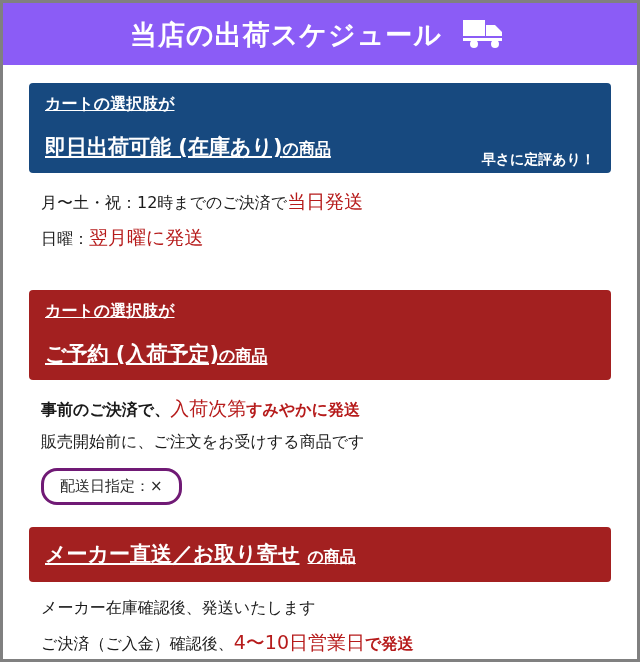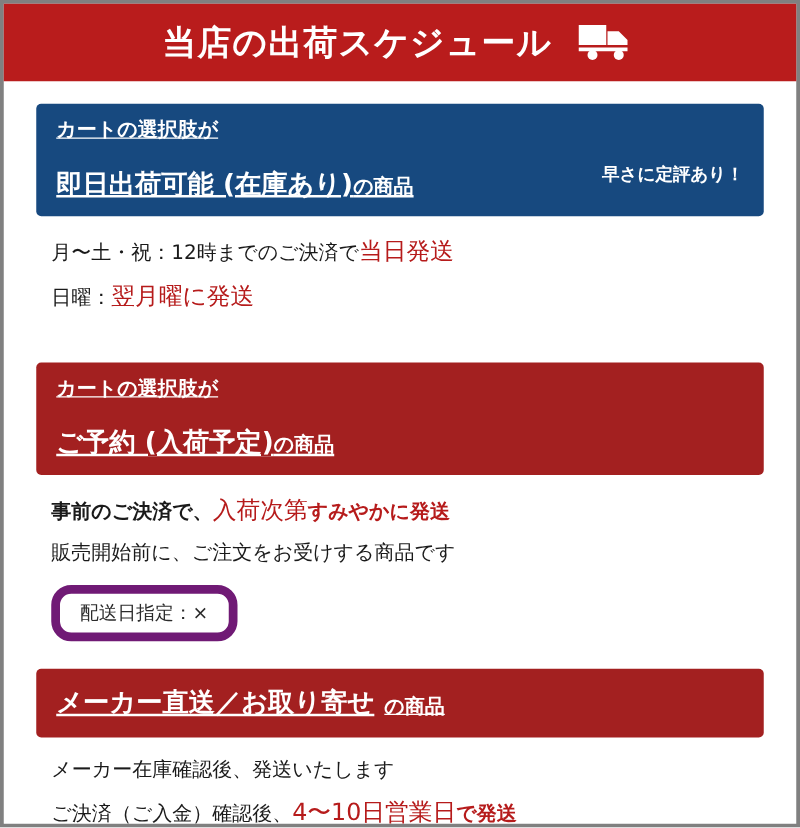--- a/index.html
+++ b/index.html
@@ -18,21 +18,21 @@
     width: 640px;
     height: 662px;
     box-sizing: border-box;
     border: 3px solid #808080;
     background: #ffffff;
     position: relative;
   }
   
   .header {
     height: 62px;
-    background: #b91c1c;
+    background: #8b5cf6;
     display: flex;
     align-items: center;
     justify-content: center;
     gap: 20px;
   }
   .header-title {
     color: #ffffff;
     font-size: 27px;
     font-weight: bold;
     letter-spacing: 1px;
@@ -67,21 +67,21 @@
     line-height: 1.35;
     margin-top: 18px;
   }
   .banner-line2 .small {
     font-size: 16px;
     font-weight: bold;
   }
   .banner-note {
     position: absolute;
     right: 16px;
-    bottom: 24px;
+    bottom: 4px;
     font-size: 14px;
     font-weight: bold;
     color: #ffffff;
   }
   .banner.single {
     display: flex;
     align-items: flex-end;
     padding-top: 13px;
     padding-bottom: 14px;
   }
@@ -112,21 +112,21 @@
   }
   .em-red-sm {
     color: #b61b1b;
     font-weight: bold;
     font-size: 16px;
   }
   .label-strong { font-weight: bold; }
   
   .pill {
     display: inline-block;
-    border: 7px solid #701a75;
+    border: 3px solid #701a75;
     border-radius: 16px;
     padding: 6px 16px;
     font-size: 15px;
     color: #2b2b2b;
     background: #ffffff;
     margin-top: 6px;
   }
   .spacer-14 { height: 14px; }
 </style>
 </head>

